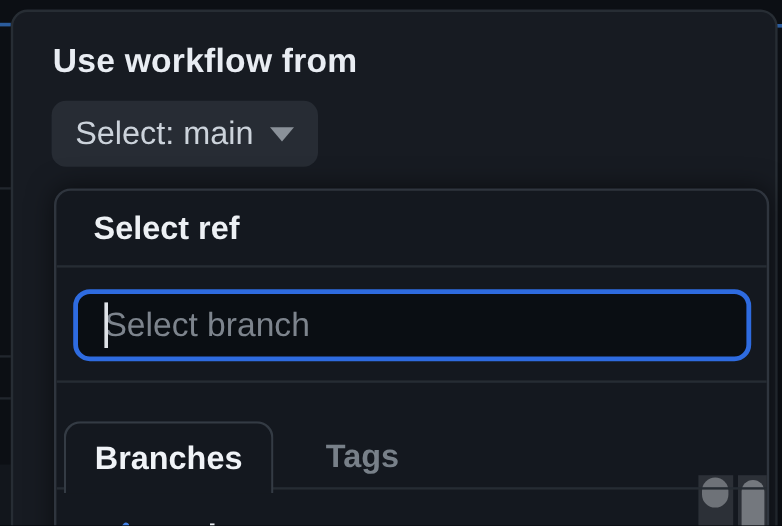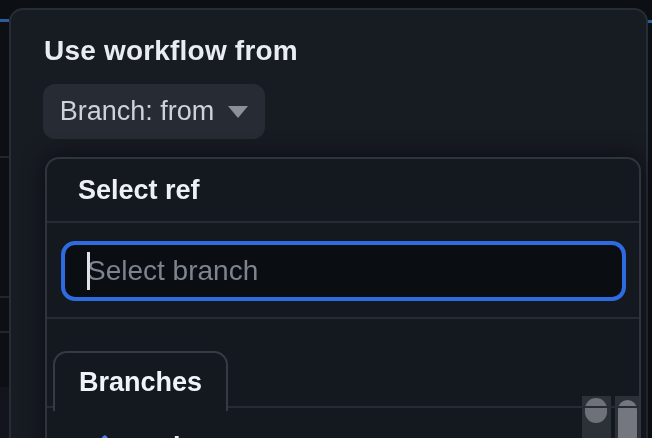--- a/index.html
+++ b/index.html
@@ -139,39 +139,42 @@
   <div class="bg-hline" style="top:156px"></div>
   <div class="bg-hline" style="top:296px"></div>
   <div class="bg-hline" style="top:331px"></div>
   <div class="bg-block-bottom"></div>
 
   <div class="modal">
 
     <div class="modal-title">Use workflow from</div>
 
     <button class="branch-btn">
-      <span class="lbl">Branch: from</span>
+      <span class="lbl">Select: main</span>
       <span class="tri-down"></span>
     </button>
 
     <div class="ref-panel">
 
       <div class="ref-header">
         <span class="ttl">Select ref</span>
       </div>
 
       <div class="search-wrap">
         <input class="ref-search" type="text" value="" placeholder="Select branch" style="">
         <div class="text-caret"></div>
       </div>
 
       <div class="tabs-zone">
         <div class="tabs-underline"></div>
         <div class="tab active">
           <span>Branches</span>
+        </div>
+        <div class="tab inactive">
+          <span>Tags</span>
         </div>
       </div>
 
       <div class="ref-list">
         <div class="ref-row">
           <span class="check-icon">
             <svg width="28" height="24" viewBox="0 0 28 24">
               <path d="M3 13 L10 20 L25 3" fill="none" stroke="var(--check-blue, #4583e8)" stroke-width="5" stroke-linecap="round" stroke-linejoin="round"></path>
             </svg>
           </span>

